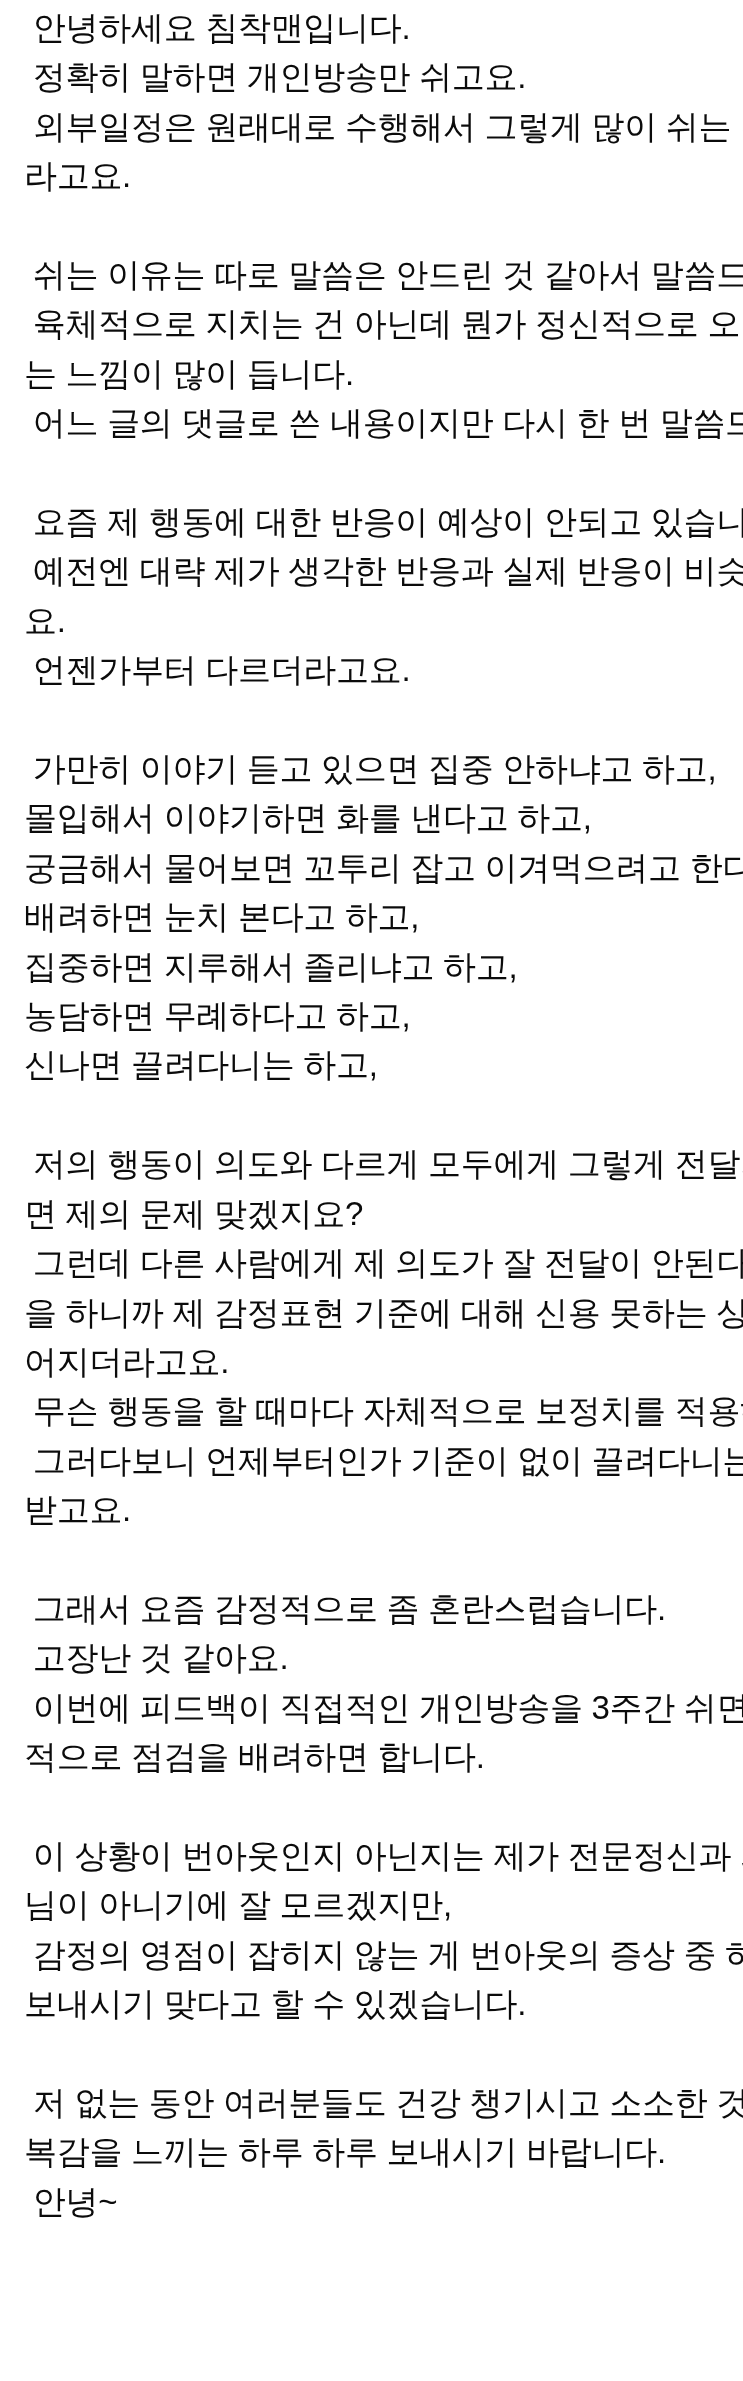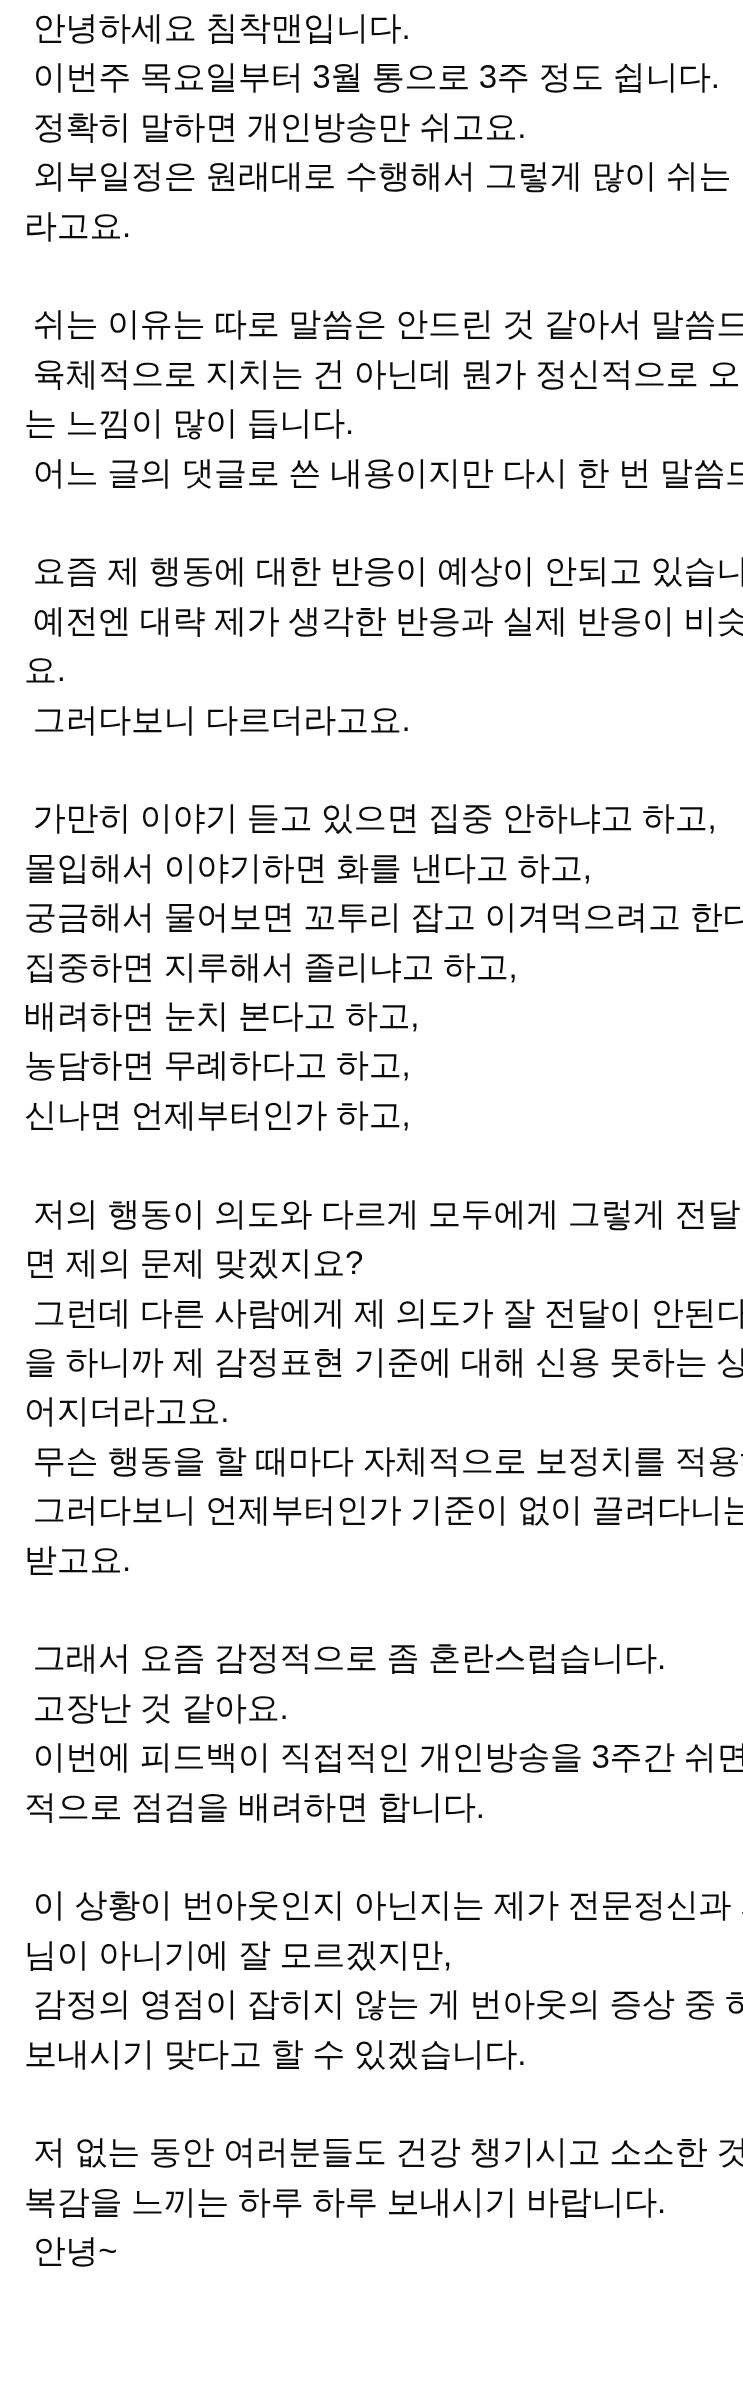--- a/index.html
+++ b/index.html
@@ -26,42 +26,41 @@
     white-space: pre;
     letter-spacing: -0.3px;
     font-weight: 400;
   }
 </style>
 </head>
 <body>
 
 <main class="post">
   <div class="line"> 안녕하세요 침착맨입니다.</div>
-  <div class="line"> 이번주 목요일부터 3월 통으로 3주 정도 쉽니다.</div>
   <div class="line"> 정확히 말하면 개인방송만 쉬고요.</div>
   <div class="line"> 외부일정은 원래대로 수행해서 그렇게 많이 쉬는 건 아니더</div>
   <div class="line">라고요.</div>
   <div class="line"></div>
   <div class="line"> 쉬는 이유는 따로 말씀은 안드린 것 같아서 말씀드리면요.</div>
   <div class="line"> 육체적으로 지치는 건 아닌데 뭔가 정신적으로 오락가락하</div>
   <div class="line">는 느낌이 많이 듭니다.</div>
   <div class="line"> 어느 글의 댓글로 쓴 내용이지만 다시 한 번 말씀드리자면,</div>
   <div class="line"></div>
   <div class="line"> 요즘 제 행동에 대한 반응이 예상이 안되고 있습니다.</div>
   <div class="line"> 예전엔 대략 제가 생각한 반응과 실제 반응이 비슷했는데</div>
   <div class="line">요.</div>
-  <div class="line"> 그러다보니 다르더라고요.</div>
+  <div class="line"> 언젠가부터 다르더라고요.</div>
   <div class="line"></div>
   <div class="line"> 가만히 이야기 듣고 있으면 집중 안하냐고 하고,</div>
   <div class="line">몰입해서 이야기하면 화를 낸다고 하고,</div>
   <div class="line">궁금해서 물어보면 꼬투리 잡고 이겨먹으려고 한다고 하고,</div>
+  <div class="line">배려하면 눈치 본다고 하고,</div>
   <div class="line">집중하면 지루해서 졸리냐고 하고,</div>
-  <div class="line">배려하면 눈치 본다고 하고,</div>
   <div class="line">농담하면 무례하다고 하고,</div>
-  <div class="line">신나면 언제부터인가 하고,</div>
+  <div class="line">신나면 끌려다니는 하고,</div>
   <div class="line"></div>
   <div class="line"> 저의 행동이 의도와 다르게 모두에게 그렇게 전달되는 것이</div>
   <div class="line">면 제의 문제 맞겠지요?</div>
   <div class="line"> 그런데 다른 사람에게 제 의도가 잘 전달이 안된다는 생각</div>
   <div class="line">을 하니까 제 감정표현 기준에 대해 신용 못하는 상황이 벌</div>
   <div class="line">어지더라고요.</div>
   <div class="line"> 무슨 행동을 할 때마다 자체적으로 보정치를 적용해서 행동</div>
   <div class="line"> 그러다보니 언제부터인가 기준이 없이 끌려다니는 느낌을</div>
   <div class="line">받고요.</div>
   <div class="line"></div>

